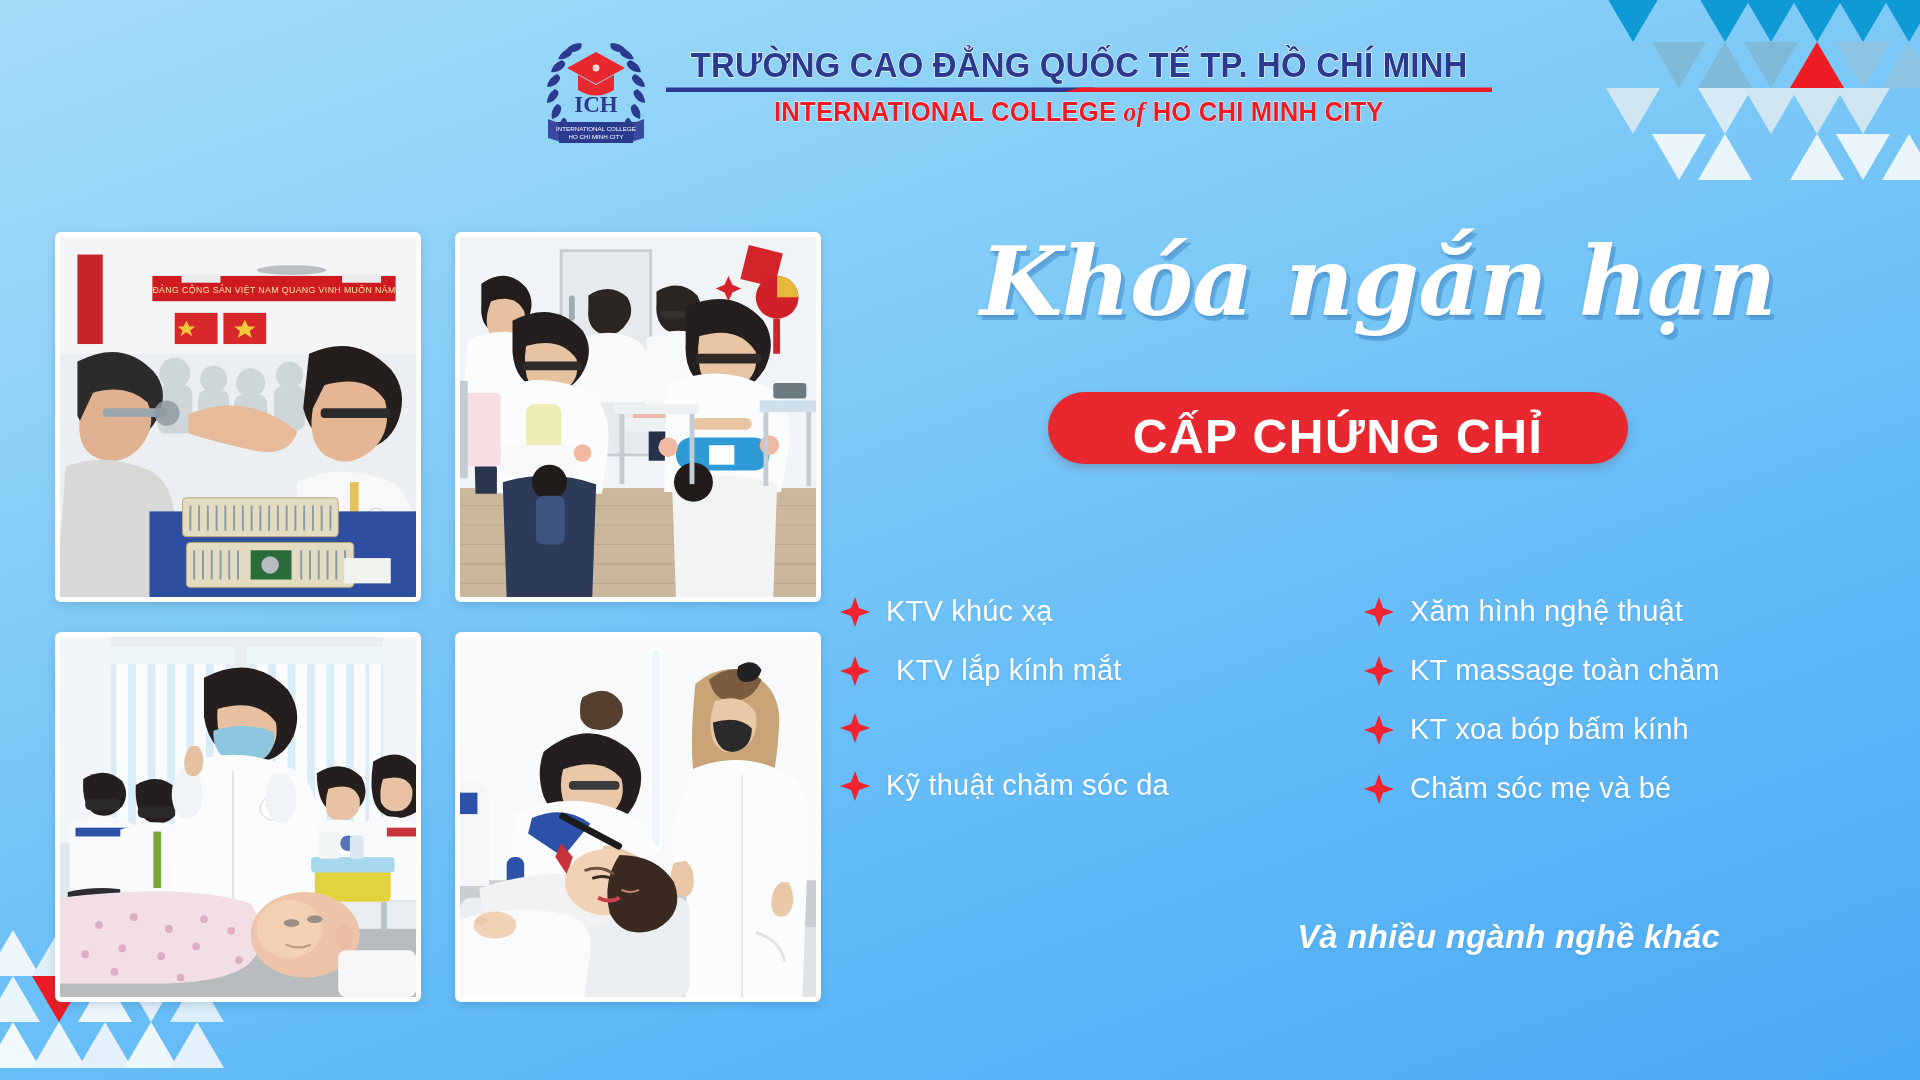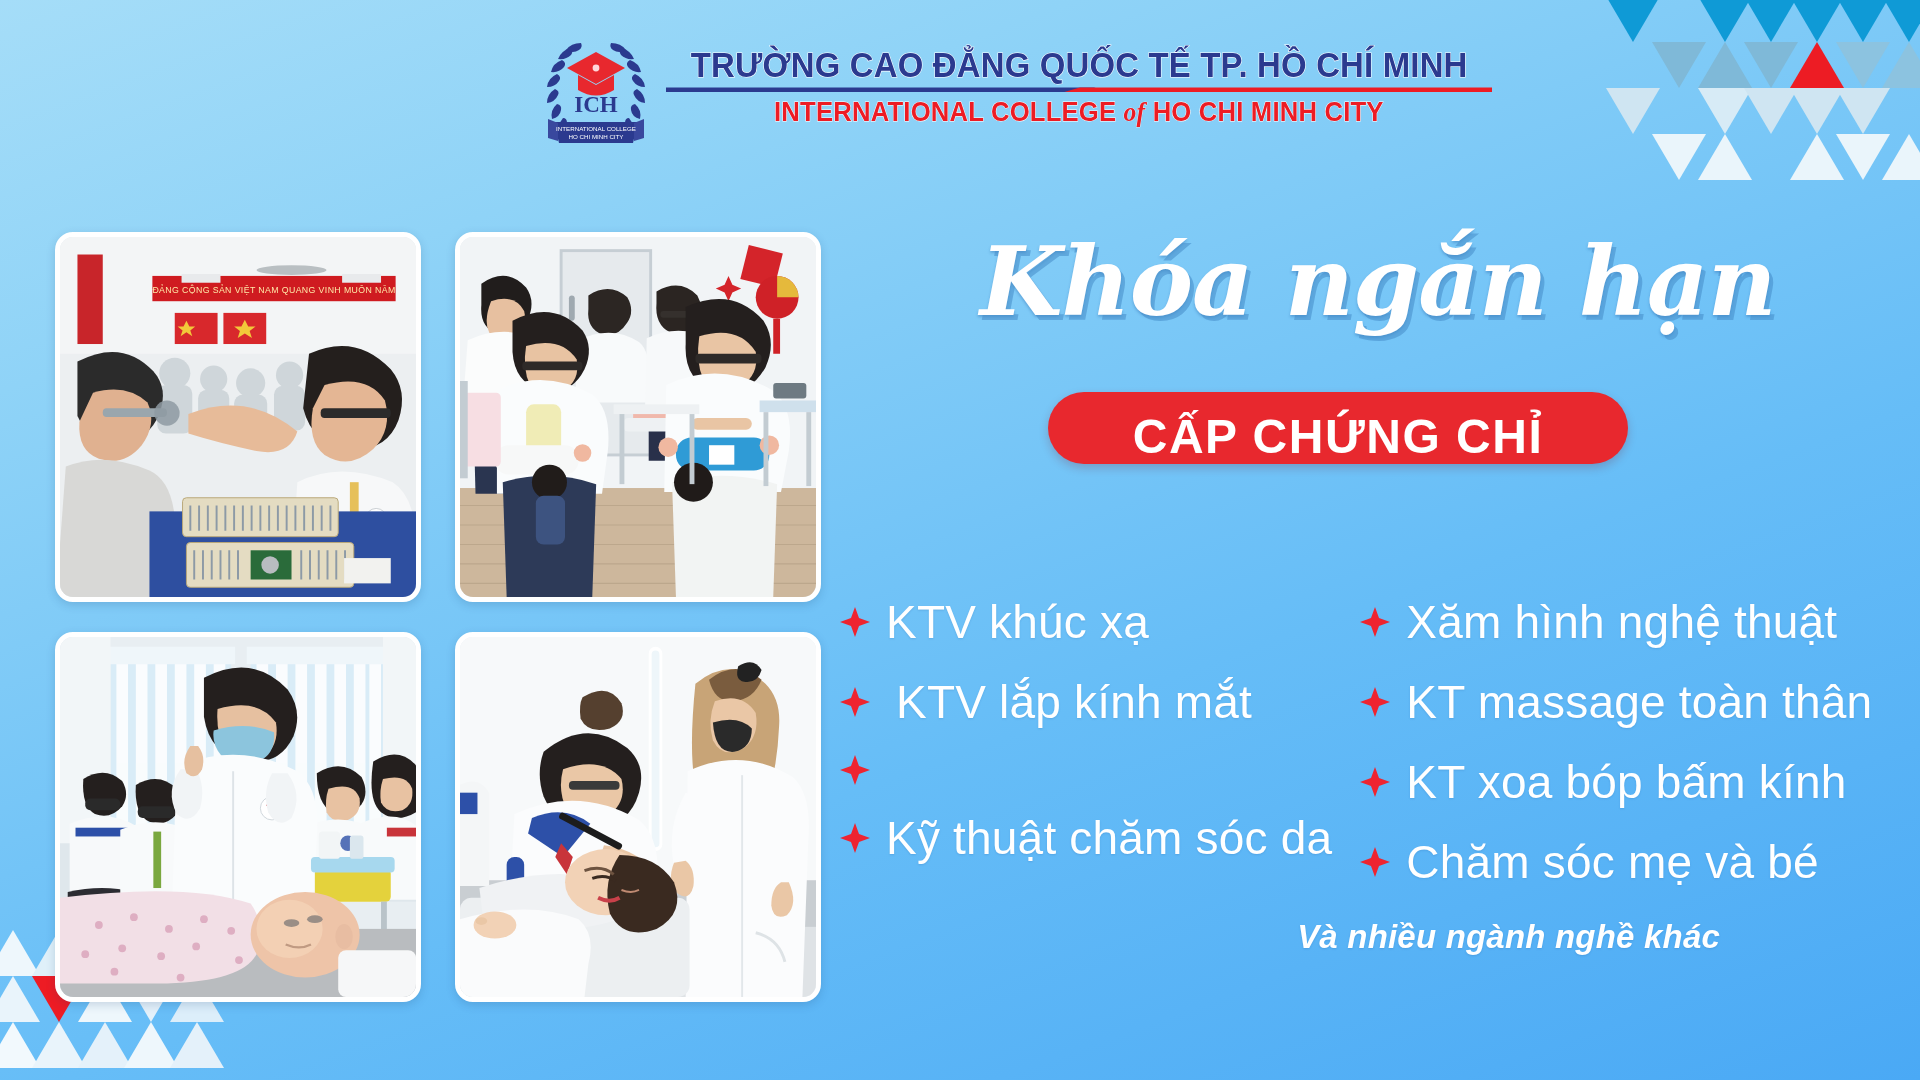--- a/index.html
+++ b/index.html
@@ -79,21 +79,21 @@
   }
   .hd-line3 .of {
     font-family:"Liberation Serif", serif;
     font-style:italic; font-weight:bold;
     -webkit-text-stroke:0.6px #ffffff;
   }
 
   
   .photo {
     position:absolute;
-    border-radius:18px;
+    border-radius:6px;
     border:5px solid #ffffff;
     overflow:hidden;
     box-shadow:0 3px 10px rgba(20,60,110,.18);
     background:#dfeef8;
   }
   #photo-1 { left:55px;  top:232px; width:366px; height:370px; }
   #photo-2 { left:455px; top:232px; width:366px; height:370px; }
   #photo-3 { left:55px;  top:632px; width:366px; height:370px; }
   #photo-4 { left:455px; top:632px; width:366px; height:370px; }
   .photo svg { display:block; width:100%; height:100%; }
@@ -130,21 +130,21 @@
   #course-cols {
     position:absolute; left:840px; top:595px;
     width:1020px;
     display:flex; gap:28px;
   }
   .course-col { flex:1; display:flex; flex-direction:column; gap:26px; }
   .course-item { display:flex; align-items:center; gap:16px; }
   .spark { flex:0 0 30px; width:30px; height:30px; display:block; }
   .course-label {
     color:#ffffff;
-    font-size:46px;
+    font-size:29px;
     letter-spacing:0.2px;
     white-space:nowrap;
     text-shadow:0 1px 2px rgba(40,100,170,.22);
   }
   .course-col.col-left .course-item:nth-child(2) .course-label { padding-left:10px; }
 
   #footnote {
     position:absolute; left:980px; top:918px;
     width:740px; text-align:right;
     color:#ffffff;
@@ -603,21 +603,21 @@
       <div class="course-item">
         <svg class="spark" viewBox="0 0 30 30">
             <path d="M15 0 L19 11 L30 15 L19 19 L15 30 L11 19 L0 15 L11 11 Z" fill="#ee2430"></path>
           </svg>
         <span class="course-label">Xăm hình nghệ thuật</span>
       </div>
       <div class="course-item">
         <svg class="spark" viewBox="0 0 30 30">
             <path d="M15 0 L19 11 L30 15 L19 19 L15 30 L11 19 L0 15 L11 11 Z" fill="#ee2430"></path>
           </svg>
-        <span class="course-label">KT massage toàn thân</span>
+        <span class="course-label">KT massage toàn chăm</span>
       </div>
       <div class="course-item">
         <svg class="spark" viewBox="0 0 30 30">
             <path d="M15 0 L19 11 L30 15 L19 19 L15 30 L11 19 L0 15 L11 11 Z" fill="#ee2430"></path>
           </svg>
         <span class="course-label">KT xoa bóp bấm kính</span>
       </div>
       <div class="course-item">
         <svg class="spark" viewBox="0 0 30 30">
             <path d="M15 0 L19 11 L30 15 L19 19 L15 30 L11 19 L0 15 L11 11 Z" fill="#ee2430"></path>

